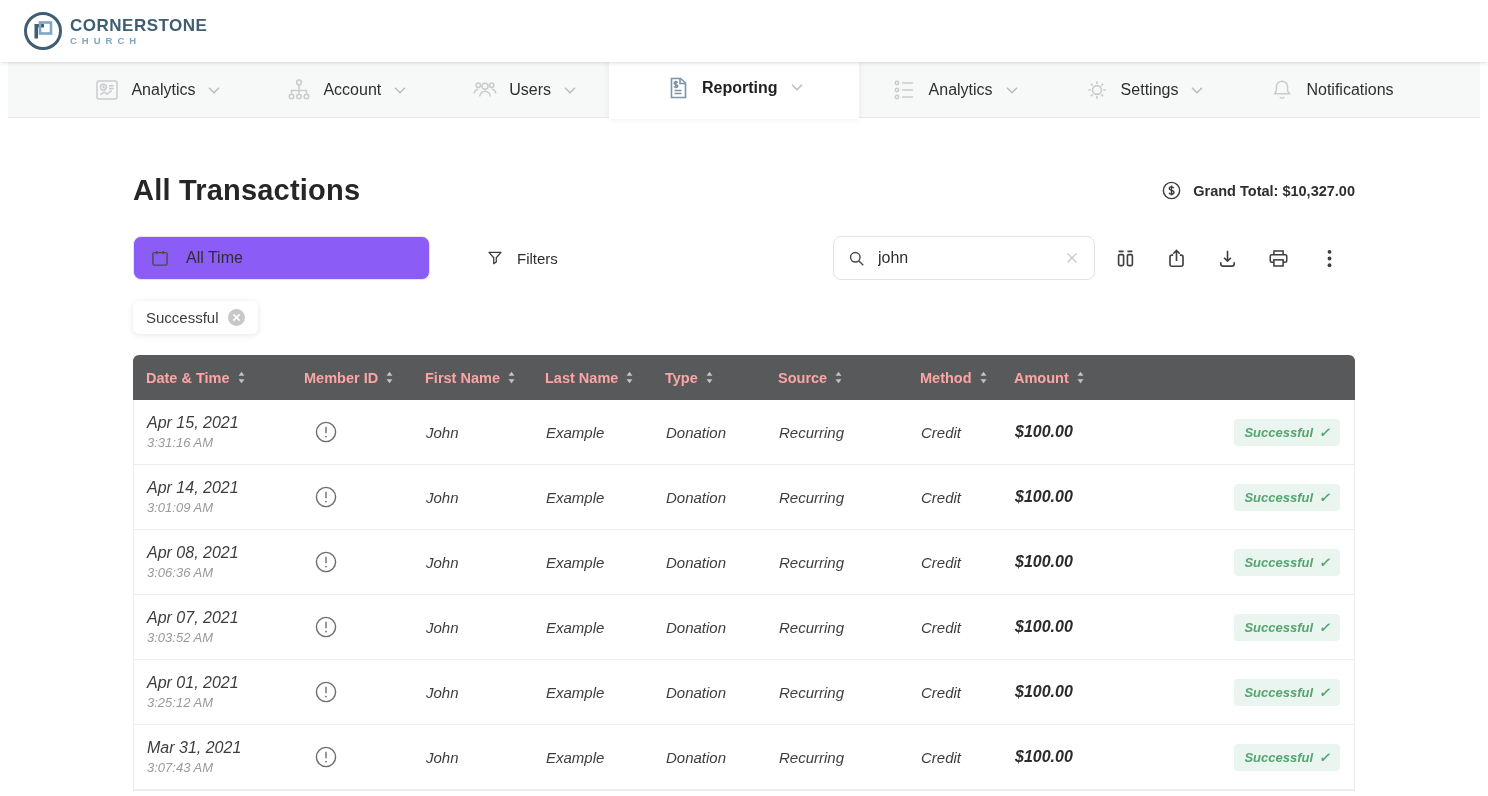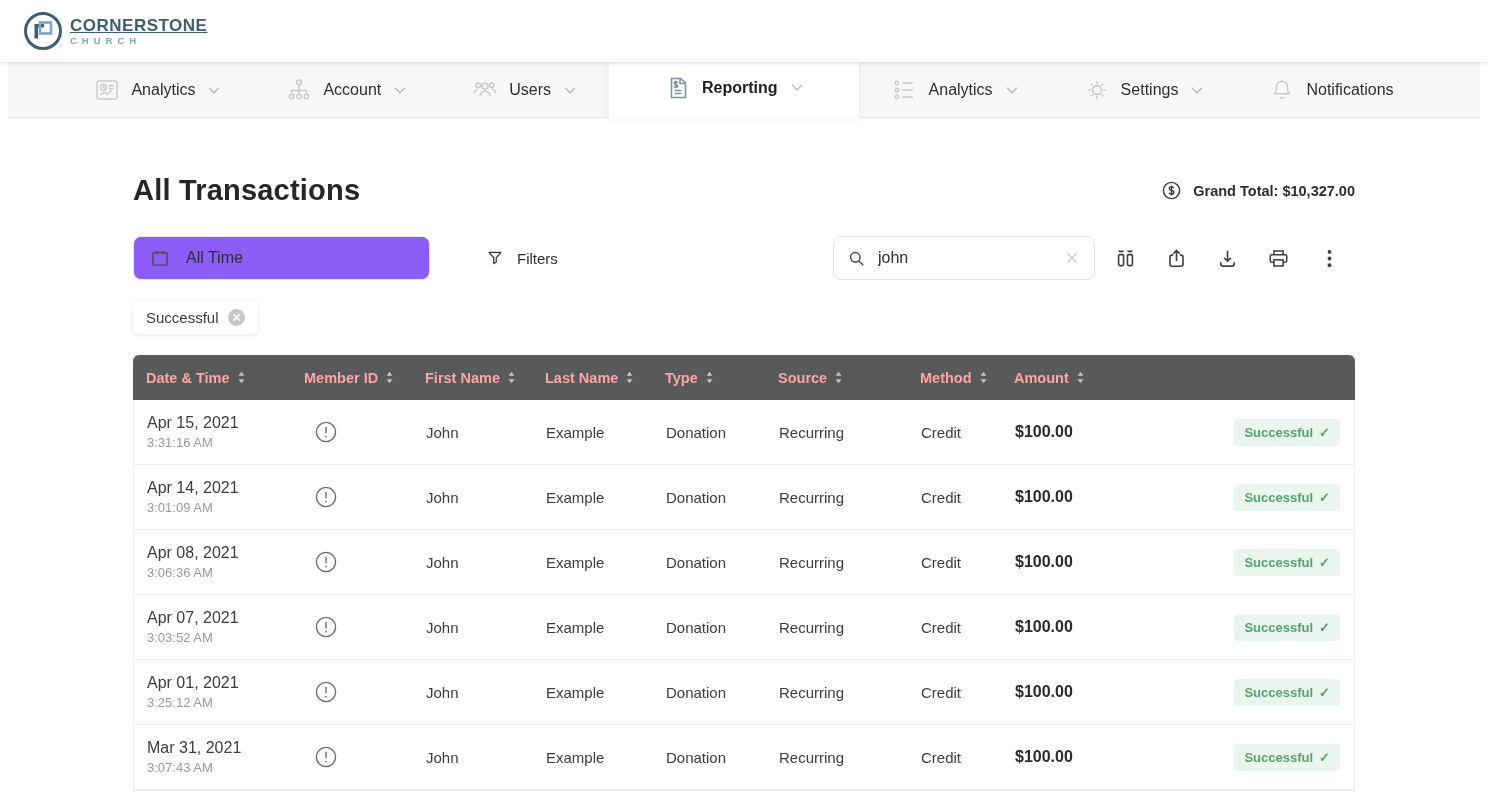--- a/index.html
+++ b/index.html
@@ -5,21 +5,21 @@
   * { margin:0; padding:0; box-sizing:border-box; }
   html,body { width:1488px; height:796px; overflow:hidden; background:#fff;
     font-family:"Liberation Sans", sans-serif; color:#3a3a3a; }
 
   
   .top-header { height:62px; background:#fff; display:flex; align-items:center;
     padding-left:22px; position:relative; z-index:30;
     box-shadow:0 1px 4px rgba(0,0,0,.14); }
   .logo { display:flex; align-items:center; gap:6px; cursor:pointer; }
   .logo-text { display:flex; flex-direction:column; line-height:1; }
-  .logo-name { font-size:17px; font-weight:bold; letter-spacing:.5px; color:#3f5d73;text-decoration:underline; }
+  .logo-name { font-size:17px; font-weight:bold; letter-spacing:.5px; color:#3f5d73; }
   .logo-sub { font-size:9.5px; letter-spacing:5px; color:#7da7c4; margin-top:2px; font-weight:bold; }
 
   
   .nav-strip { height:56px; background:#f7f8f8; margin:0 8px;
     border-bottom:1px solid #e7e8e8; display:flex; justify-content:center;
     position:relative; z-index:10; }
   .nav-items { display:flex; }
   .nav-item { display:flex; align-items:center; gap:11px; padding:0 33px;
     height:56px; cursor:pointer; white-space:nowrap; }
   .nav-item .nav-icon { width:26px; height:26px; color:#c9cbcd; display:flex; }
@@ -77,21 +77,21 @@
   .table { margin-top:21px; border:1px solid #ececec; border-top:none;
     border-radius:6px 6px 0 0; }
   .trow, .thead { display:grid;
     grid-template-columns:158px 121px 120px 120px 113px 142px 94px 136px 1fr;
     align-items:center; padding-left:13px; }
   .thead { background:#58595b; height:45px; border-radius:6px 6px 0 0; margin:0 -1px; }
   .th { display:flex; align-items:center; gap:7px; font-size:14.5px; font-weight:bold;
     color:#fca5a5; cursor:pointer; }
   .sort-icon { display:flex; width:9px; height:13px; color:#c2c4c6; }
   .sort-icon svg { width:100%; height:100%; }
-  .trow { height:65px; border-bottom:1px solid #ececec; background:#fff; cursor:pointer; }
+  .trow { height:65px; border-bottom:1px solid #ececec; background:#fff; cursor:pointer;font-style:italic; }
   .cell { font-size:15px; color:#3d3d3d; }
   .cell-date .d { font-size:16px; color:#3d3d3d; }
   .cell-date .t { font-size:13px; color:#9a9a9a; margin-top:3px; }
   .cell-amount { font-size:16px; font-weight:bold; color:#2b2b2b; }
   .info-icon { width:24px; height:24px; color:#6d6d6d; display:flex; margin-left:9px;
     background:none; border:none; padding:0; cursor:pointer; }
   .info-icon svg { width:100%; height:100%; }
   .cell-status { justify-self:end; margin-right:14px; }
   .status-badge { background:#e9f5ee; color:#55a471; font-size:13px; font-weight:bold;
     padding:6px 10px; border-radius:4px; display:inline-flex; align-items:center; gap:6px;

